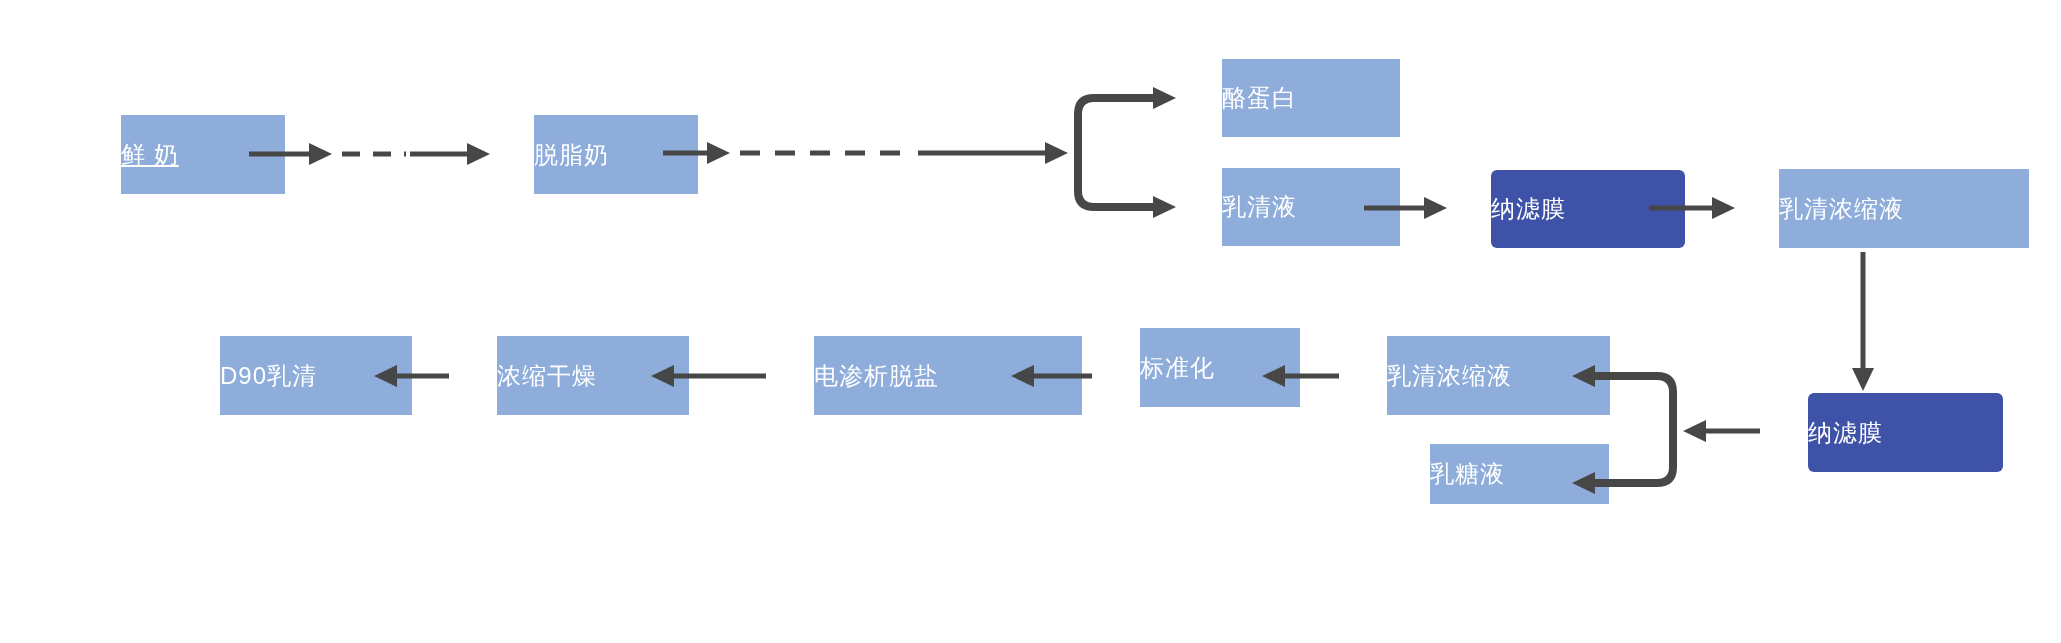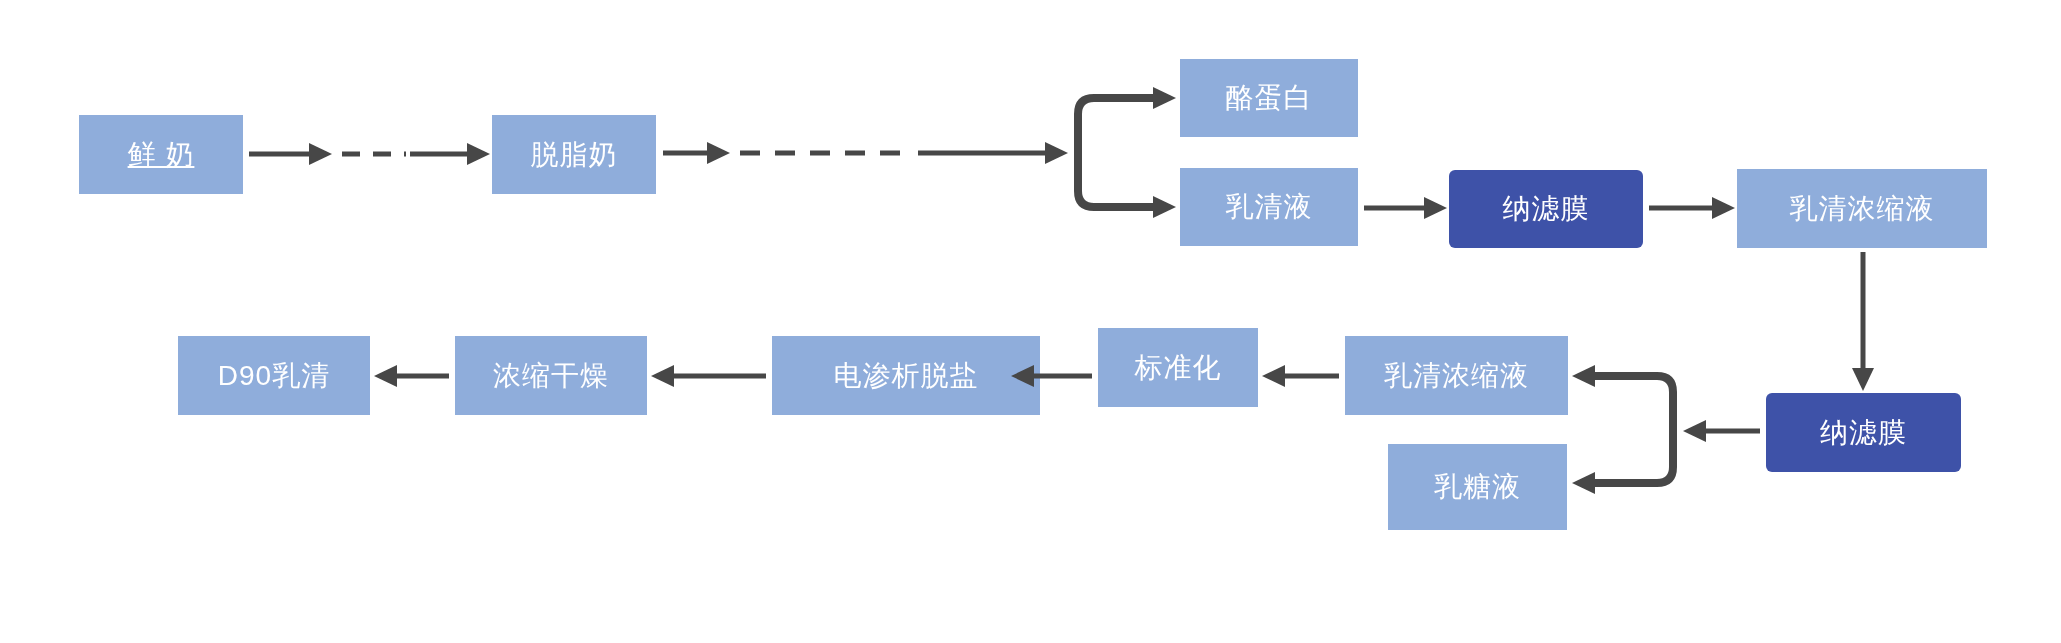--- a/index.html
+++ b/index.html
@@ -12,27 +12,27 @@
     position: relative;
     width: 2061px;
     height: 643px;
     background: var(--bg, #ffffff);
     overflow: hidden;
   }
   .node {
     position: absolute;
     display: flex;
     align-items: center;
-    justify-content: center;
     box-sizing: border-box;
     color: var(--text-color, #ffffff);
-    font-size: 28px;
+    font-size: 24px;
     line-height: 1;
     white-space: nowrap;
     letter-spacing: 1px;
+    margin-left: 42px;
   }
   .node.light { background: var(--node-light, #8FADDB); }
   .node.dark  { background: var(--node-dark,  #3E52A8); border-radius: 6px; }
   #edges {
     position: absolute;
     left: 0;
     top: 0;
     pointer-events: none;
   }
 </style>
@@ -58,21 +58,21 @@
       </div>
       <div class="node light" style="left: 1737px; top: 169px; width: 250px; height: 79px;">
         <span>乳清浓缩液</span>
       </div>
       <div class="node dark" style="left: 1766px; top: 393px; width: 195px; height: 79px;">
         <span>纳滤膜</span>
       </div>
       <div class="node light" style="left: 1345px; top: 336px; width: 223px; height: 79px;">
         <span>乳清浓缩液</span>
       </div>
-      <div class="node light" style="left: 1388px; top: 444px; width: 179px; height: 86px;">
+      <div class="node light" style="left: 1388px; top: 444px; width: 179px; height: 60px;">
         <span>乳糖液</span>
       </div>
       <div class="node light" style="left: 1098px; top: 328px; width: 160px; height: 79px;">
         <span>标准化</span>
       </div>
       <div class="node light" style="left: 772px; top: 336px; width: 268px; height: 79px;">
         <span>电渗析脱盐</span>
       </div>
       <div class="node light" style="left: 455px; top: 336px; width: 192px; height: 79px;">
         <span>浓缩干燥</span>

